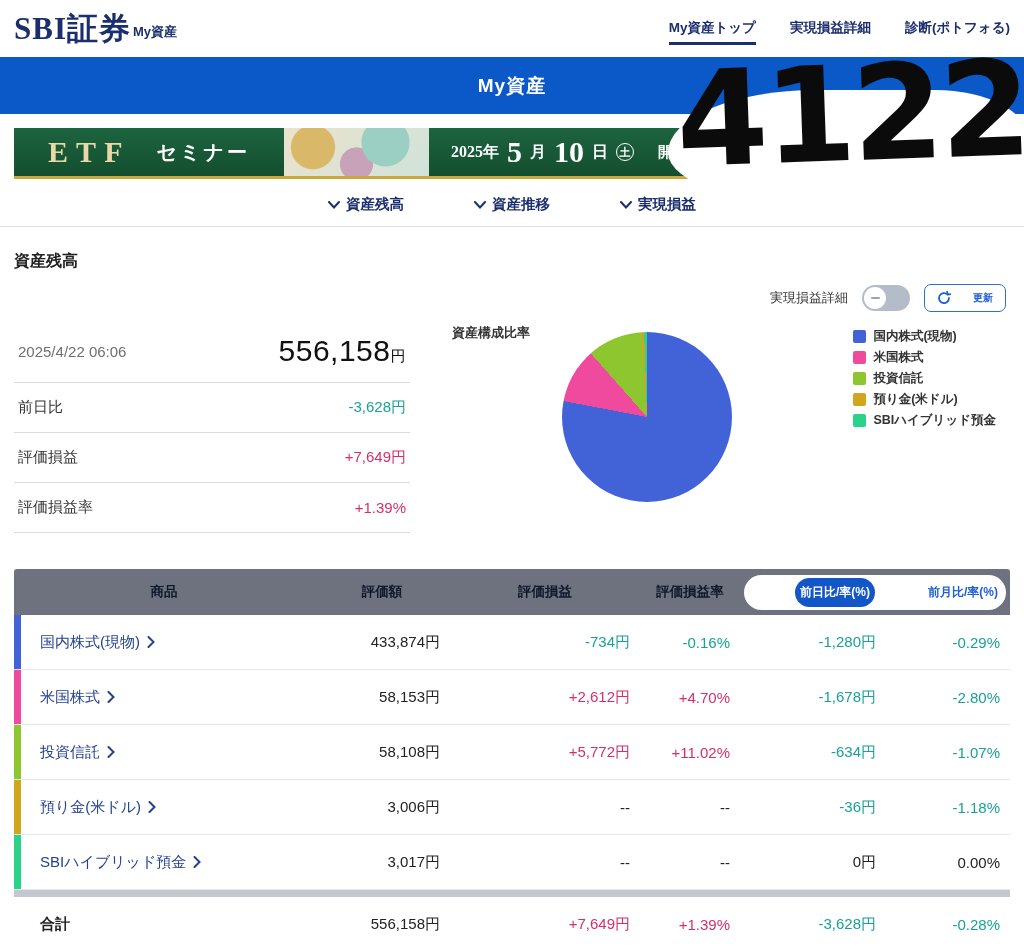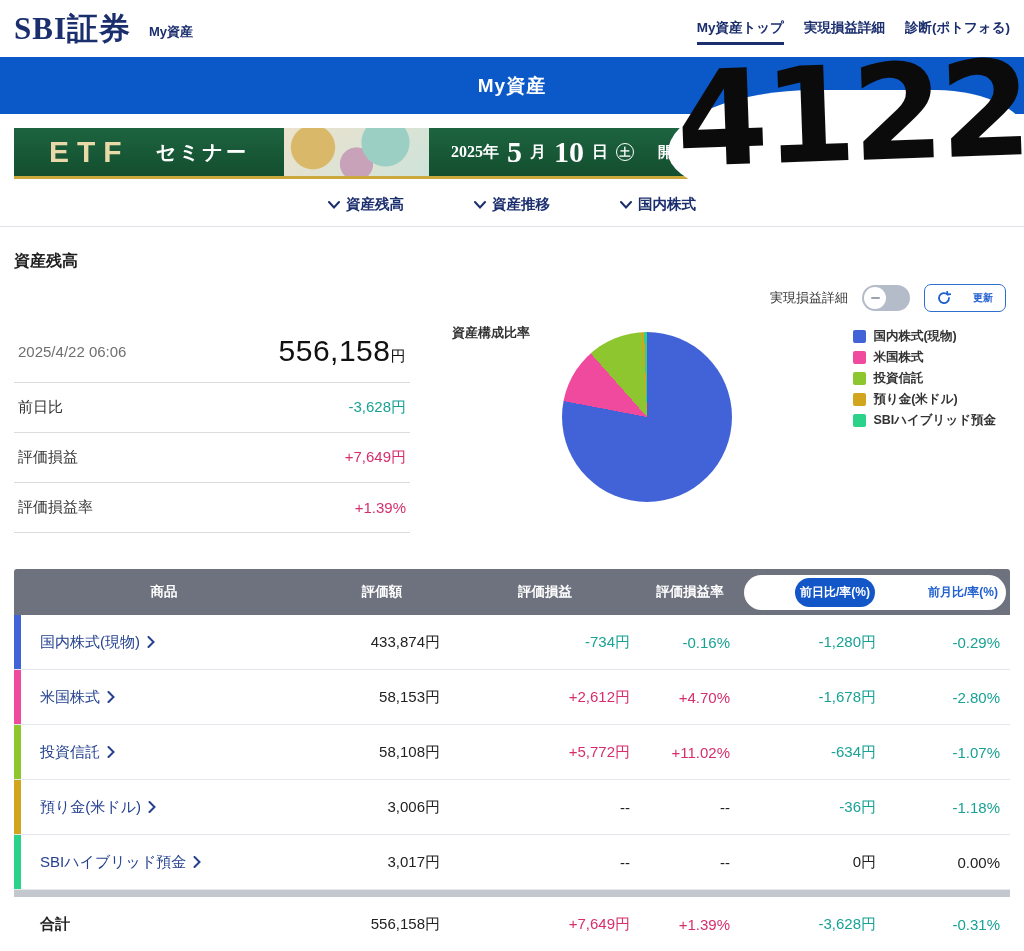--- a/index.html
+++ b/index.html
@@ -5,35 +5,35 @@
   * { margin:0; padding:0; box-sizing:border-box; }
   html,body { background:#ffffff; }
   body {
     width:1024px; min-height:951px; margin:0 auto; position:relative;
     font-family:"Liberation Sans","DejaVu Sans",sans-serif; color:#222;
     overflow:hidden;
   }
 
   
   .topbar { height:57px; display:flex; align-items:center; justify-content:space-between; padding:0 14px; background:#fff; }
-  .brand { display:flex; align-items:flex-end; gap:18px; }
+  .brand { display:flex; align-items:flex-end; gap:2px; }
   .brand-logo { font-family:"Liberation Serif","DejaVu Serif",serif; font-size:31px; font-weight:700; color:#1b2e6e; letter-spacing:1px; line-height:1; }
   .brand-sub { font-size:13px; font-weight:700; color:#1b2e6e; padding-bottom:3px; }
-  .top-nav { display:flex; gap:20px; align-items:center; }
+  .top-nav { display:flex; gap:34px; align-items:center; }
   .top-nav-item { font-size:13.5px; font-weight:700; color:#1b2e6e; cursor:pointer; position:relative; padding:10px 0 12px; }
   .top-nav-item.active::after { content:""; position:absolute; left:0; right:0; bottom:4px; height:3px; background:#1b2e6e; }
 
   
   .hero { height:57px; background:#0b58c8; display:flex; align-items:center; justify-content:center; }
   .hero-title { color:#fff; font-size:19px; font-weight:700; letter-spacing:1px; }
 
   
   .etf-wrap { margin:14px 14px 0; height:51px; display:flex; border-bottom:3px solid #caa83c; cursor:pointer; }
   .etf-left { flex:0 0 270px; background:linear-gradient(180deg,#1d6440,#134e2f); display:flex; align-items:center; justify-content:center; gap:26px; }
-  .etf-title { font-family:Liberation Sans, sans-serif; font-size:30px; font-weight:700; color:#ead9a8; letter-spacing:8px; }
+  .etf-title { font-family:Liberation Serif, serif; font-size:30px; font-weight:700; color:#ead9a8; letter-spacing:8px; }
   .etf-sub { font-size:20px; font-weight:700; color:#ffffff; letter-spacing:3px; }
   .etf-img { flex:0 0 145px; background:
       radial-gradient(circle at 20% 40%, #d9b86a 0 18%, transparent 19%),
       radial-gradient(circle at 70% 30%, #9ccfc4 0 22%, transparent 23%),
       radial-gradient(circle at 50% 75%, #c8a2b8 0 20%, transparent 21%),
       linear-gradient(135deg,#ece2cc,#cfe3da); }
   .etf-right { flex:1; background:linear-gradient(180deg,#1d6440,#134e2f); display:flex; align-items:center; gap:8px; padding-left:22px; color:#fff; font-family:"Liberation Serif","DejaVu Serif",serif; white-space:nowrap; }
   .etf-date-sm { font-size:16px; font-weight:700; }
   .etf-date-lg { font-size:30px; font-weight:700; line-height:1; }
   .etf-week { width:18px; height:18px; border:1.5px solid #fff; border-radius:50%; font-size:11px; display:inline-flex; align-items:center; justify-content:center; font-weight:700; }
@@ -71,21 +71,21 @@
   .pie { position:absolute; left:152px; top:16px; width:170px; height:170px; border-radius:50%; }
   .legend { position:absolute; right:14px; top:12px; display:flex; flex-direction:column; gap:4px; }
   .legend-item { display:flex; align-items:center; gap:7px; }
   .legend-swatch { width:13px; height:13px; border-radius:2px; flex:0 0 13px; }
   .legend-text { font-size:12.5px; font-weight:700; color:#333; }
 
   
   .asset-table { margin:10px 14px 0; }
   .t-grid { display:grid; grid-template-columns:300px 136px 190px 100px 146px 124px; align-items:center; }
   .t-head { background:#6d727e; height:46px; border-radius:3px 3px 0 0; }
-  .t-head .hcell { color:#ffffff; font-size:13.5px; font-weight:700; text-align:center; }
+  .t-head .hcell { color:#0f172a; font-size:13.5px; font-weight:700; text-align:center; }
   .pill-box { grid-column:5/7; display:flex; background:#fff; border-radius:18px; padding:3px; margin:0 4px; }
   .pill { flex:1; text-align:center; font-size:12px; font-weight:700; padding:6px 2px; border-radius:15px; color:#1f5fd0; cursor:pointer; white-space:nowrap;margin-left:48px; }
   .pill.active { background:#1356c8; color:#fff; }
   .t-row { height:55px; border-bottom:1px solid #e4e7eb; position:relative; background:#fff; }
   .row-bar { position:absolute; left:0; top:0; bottom:0; width:7px; }
   .prod-cell { display:flex; align-items:center; gap:7px; padding-left:26px; font-size:15px; color:#23418f; cursor:pointer; }
   .prod-cell.total { color:#222; font-weight:700; cursor:default; }
   .num-cell { text-align:right; font-size:15px; padding-right:10px; }
   .separator { height:7px; background:#c3c8cf; }
   .chev { flex:0 0 auto; }
@@ -150,21 +150,21 @@
     <div class="subnav-item">
     <svg class="chev" width="12" height="8" viewBox="0 0 12 8">
         <polyline points="1,1 6,6.5 11,1" fill="none" stroke="#1b2e6e" stroke-width="2" stroke-linecap="round"></polyline>
       </svg>
     <span>資産推移</span>
   </div>
     <div class="subnav-item">
     <svg class="chev" width="12" height="8" viewBox="0 0 12 8">
         <polyline points="1,1 6,6.5 11,1" fill="none" stroke="#1b2e6e" stroke-width="2" stroke-linecap="round"></polyline>
       </svg>
-    <span>国内株式</span>
+    <span>実現損益</span>
   </div>
   </div>
 
 <h2 class="section-title">資産残高</h2>
 
 <div class="controls">
   <span class="toggle-label">実現損益詳細</span>
   <div class="toggle">
     <div class="toggle-knob"></div>
   </div>
@@ -313,19 +313,19 @@
       <div class="t-grid t-row">
 
     <div class="prod-cell total">
       <span>合計</span>
 
     </div>
     <div class="num-cell flat">556,158円</div>
     <div class="num-cell pos">+7,649円</div>
     <div class="num-cell pos">+1.39%</div>
     <div class="num-cell neg">-3,628円</div>
-    <div class="num-cell neg">-0.31%</div>
+    <div class="num-cell neg">-0.28%</div>
   </div>
     </div>
 </div>
 
 <div class="overlay-blob"></div>
 <div class="overlay-digits">4122</div>
 
 </body></html>

